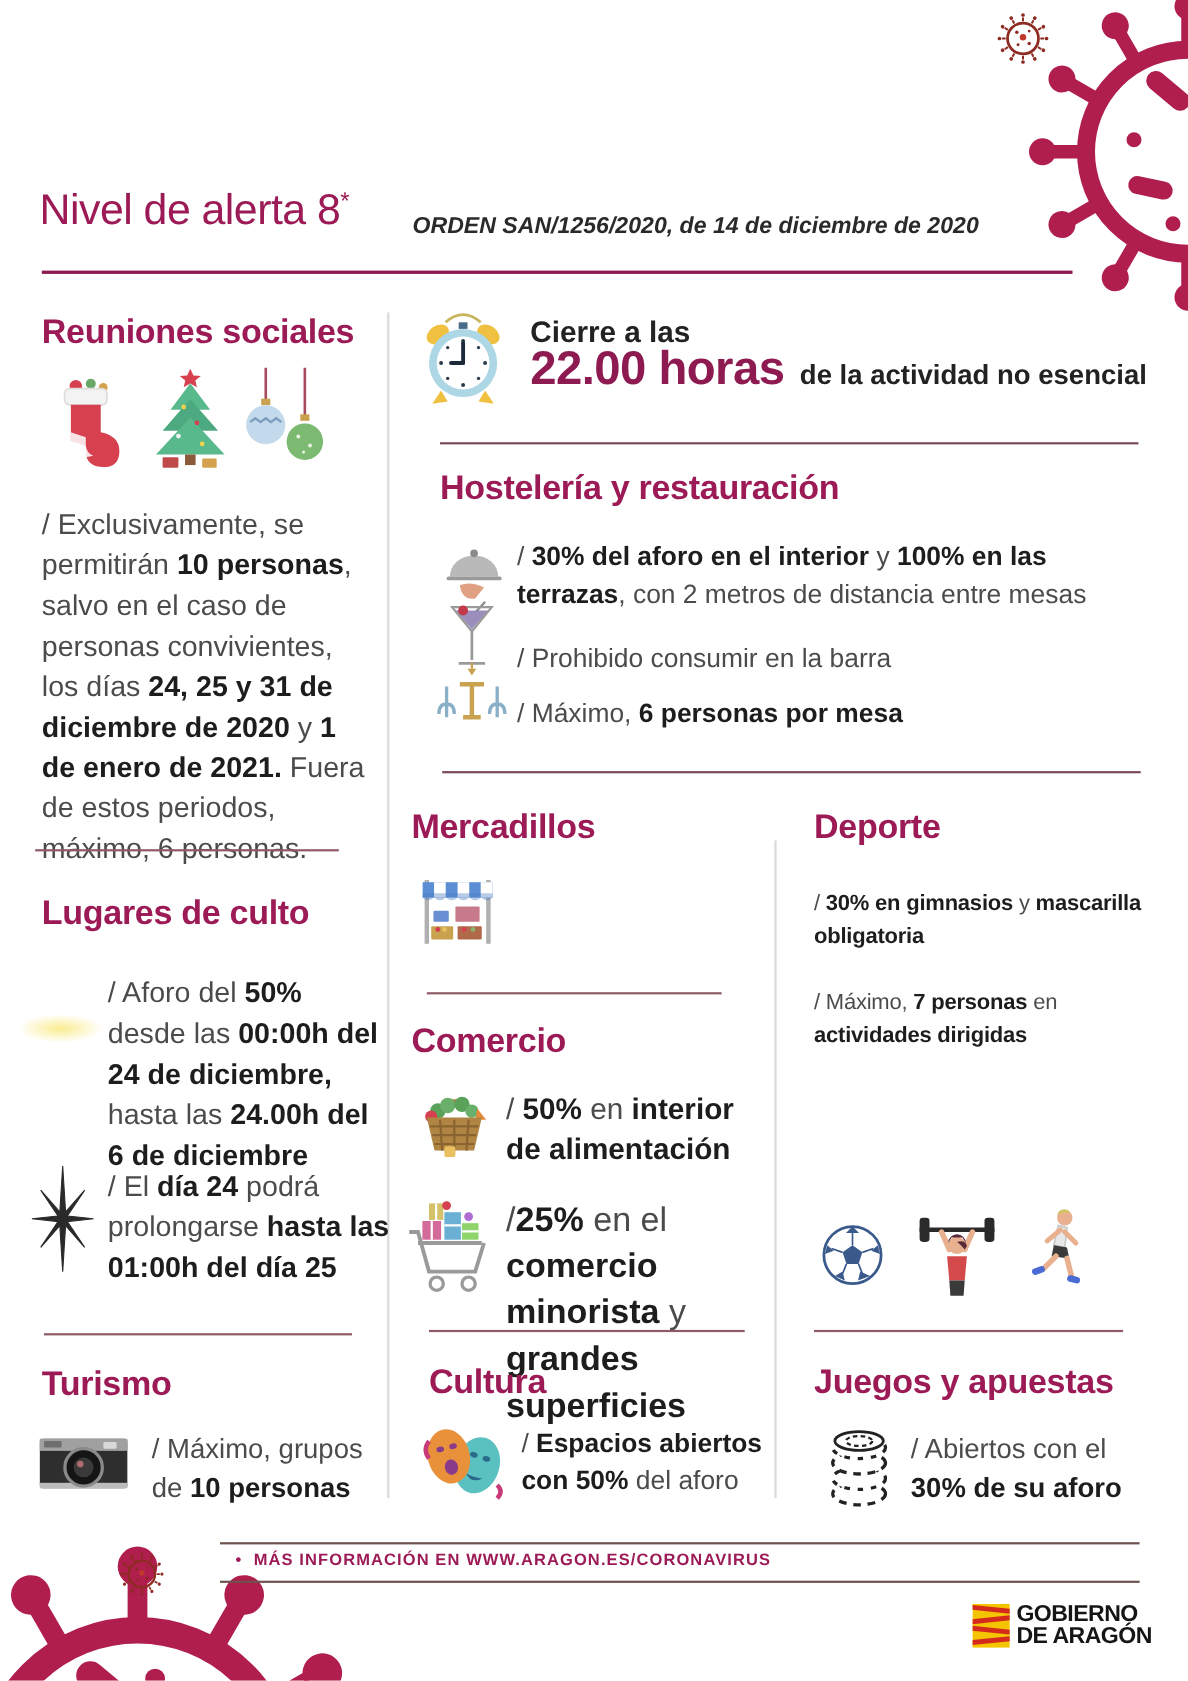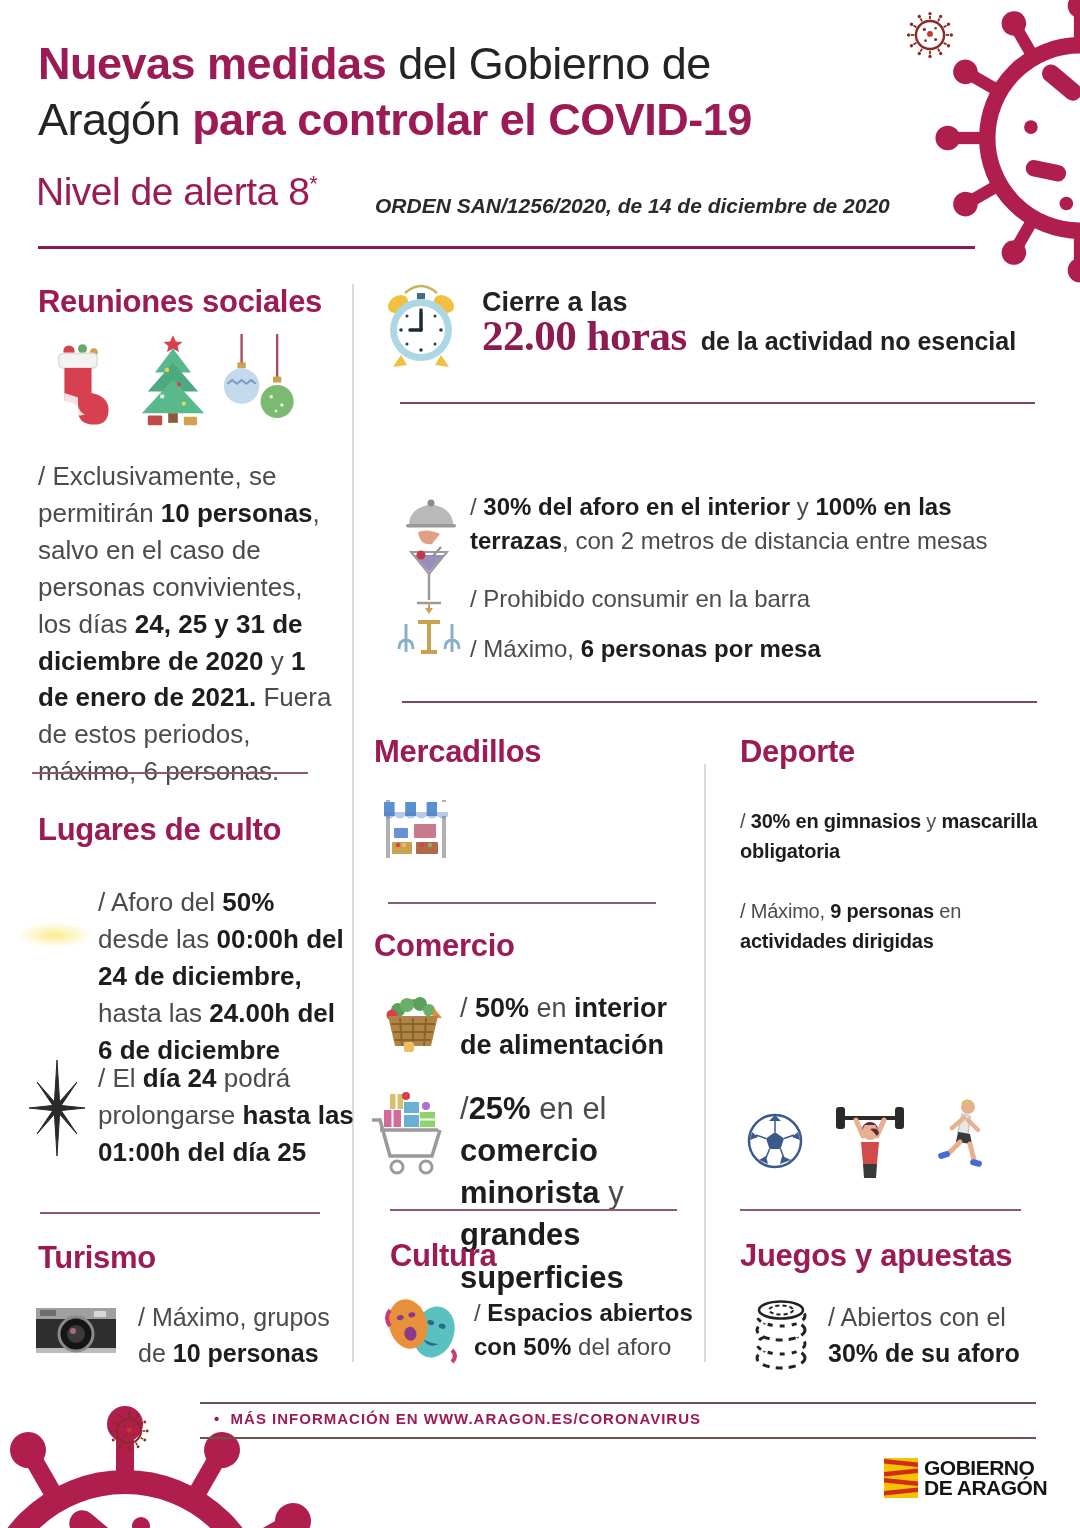--- a/index.html
+++ b/index.html
@@ -14,21 +14,21 @@
   .rich span.pl{font-weight:400;color:#242424;}
   .body-txt{font-size:26px;line-height:1.42;color:var(--body);}
   .hline{height:2px;background:#8d5a66;}
   .vline{width:2px;background:#dadada;}
   .hdr-rule{height:3px;background:#8e1a52;}
   .title{font-size:45px;line-height:1.24;letter-spacing:-0.5px;font-weight:800;color:var(--accent);}
   .nivel{font-size:39px;font-weight:400;color:var(--accent);letter-spacing:-0.5px;}
   .nivel sup{font-size:22px;}
   .orden{font-size:21px;font-style:italic;font-weight:700;color:#2a2a2a;}
   .closing-l1{font-size:27px;font-weight:800;color:#222;}
-  .closing-time{font-size:43px;font-weight:800;color:#8e1a52;letter-spacing:-0.5px;font-family:Liberation Serif, serif;}
+  .closing-time{font-size:43px;font-weight:800;color:#8e1a52;letter-spacing:-0.5px;}
   .closing-l2{font-size:25px;font-weight:800;color:#222;margin-left:14px;}
   .hostel-txt{font-size:24px;line-height:1.42;color:var(--body);}
   .mid-txt{font-size:25px;line-height:1.36;color:var(--body);}
   .dep-txt{font-size:20px;line-height:1.5;color:var(--body);letter-spacing:-0.2px;}
   .small-txt{font-size:24px;line-height:1.42;color:var(--body);}
   .finfo{color:var(--accent);font-size:15px;letter-spacing:1px;font-weight:600;}
   .finfo .url{font-weight:700;}
   .logo-txt{font-size:21px;font-weight:800;line-height:0.95;letter-spacing:-0.5px;color:#151515;}
   svg{display:block;}
 </style>
@@ -182,24 +182,20 @@
   <svg class="abs" style="left:903px;top:8px" width="54" height="54" viewBox="0 0 48 48">
       <use href="#virusSmall"></use>
     </svg>
   <svg class="abs" style="left:-95px;top:1398px" width="440" height="440" viewBox="0 0 220 220">
       <use href="#virusBig"></use>
     </svg>
   <svg class="abs" style="left:106px;top:1408px" width="46" height="46" viewBox="0 0 48 48">
       <use href="#virusSmall"></use>
     </svg>
 
-  <div class="abs title rich" style="left:38px;top:36px;width:830px">
-    <div><span class="ab">Nuevas medidas </span><span class="pl">del Gobierno de</span></div>
-    <div><span class="pl">Aragón </span><span class="ab">para controlar el COVID-19</span></div>
-  </div>
   <div class="abs nivel" style="left:36px;top:170px"><span>Nivel de alerta 8</span><sup>*</sup></div>
   <div class="abs orden" style="left:375px;top:194px">ORDEN SAN/1256/2020, de 14 de diciembre de 2020</div>
   <div class="abs hdr-rule" style="left:38px;top:246px;width:937px"></div>
 
   <div class="abs vline" style="left:352px;top:284px;height:1078px"></div>
   <div class="abs vline" style="left:704px;top:764px;height:598px"></div>
 
   <div class="abs sect-title" style="left:38px;top:284px">Reuniones sociales</div>
 
   <svg class="abs" style="left:44px;top:342px" width="68" height="86" viewBox="0 0 60 76">
@@ -292,20 +288,21 @@
     <line x1="38" y1="49" x2="38" y2="31" stroke="#1a2a3a" stroke-width="3.5" stroke-linecap="round"></line>
     <line x1="38" y1="49" x2="27" y2="49" stroke="#1a2a3a" stroke-width="3.5" stroke-linecap="round"></line>
   </svg>
   <div class="abs closing-l1" style="left:482px;top:287px">Cierre a las</div>
   <div class="abs" style="left:482px;top:311px;display:flex;align-items:baseline">
     <span class="closing-time">22.00 horas</span>
     <span class="closing-l2">de la actividad no esencial</span>
   </div>
 
   <div class="abs hline" style="left:400px;top:402px;width:635px;background:#7c4a56"></div>
+  <div class="abs sect-title" style="left:400px;top:426px">Hostelería y restauración</div>
 
   <svg class="abs" style="left:404px;top:492px" width="54" height="54" viewBox="0 0 54 54">
     <path d="M5 32 a22 19 0 0 1 44 0 z" fill="#b9b9b9"></path>
     <circle cx="27" cy="11" r="3.5" fill="#8a8a8a"></circle>
     <rect x="2" y="32" width="50" height="3.5" rx="1.7" fill="#9a9a9a"></rect>
     <path d="M14 40 q10 -4 22 2 l-8 10 q-12 2 -14 -12" fill="#e0a182"></path>
   </svg>
   <p class="abs hostel-txt rich" style="left:470px;top:490px;width:568px"><span>/ </span><span class="b">30% del aforo en el interior</span><span> y </span><span class="b">100% en las terrazas</span><span>, con 2 metros de distancia entre mesas</span></p>
 
   <svg class="abs" style="left:408px;top:546px" width="42" height="66" viewBox="0 0 42 66">
@@ -396,21 +393,21 @@
       <polyline points="2,34 10,34 20,70 62,70 70,44"></polyline>
       <line x1="10" y1="44" x2="68" y2="44"></line>
     </g>
     <circle cx="27" cy="81" r="6" fill="none" stroke="#9a9a9a" stroke-width="3"></circle>
     <circle cx="56" cy="81" r="6" fill="none" stroke="#9a9a9a" stroke-width="3"></circle>
   </svg>
   <p class="abs mid-txt rich" style="left:460px;top:1088px;width:250px;font-size:31px"><span>/</span><span class="b">25%</span><span> en el </span><span class="b">comercio minorista</span><span> y </span><span class="b">grandes superficies</span></p>
 
   <div class="abs sect-title" style="left:740px;top:734px">Deporte</div>
   <p class="abs dep-txt rich" style="left:740px;top:806px;width:310px"><span>/ </span><span class="b">30% en gimnasios</span><span> y </span><span class="b">mascarilla obligatoria</span></p>
-  <p class="abs dep-txt rich" style="left:740px;top:896px;width:310px"><span>/ Máximo, </span><span class="b">9 personas</span><span> en </span><span class="b">actividades dirigidas</span></p>
+  <p class="abs dep-txt rich" style="left:740px;top:896px;width:310px"><span>/ Máximo, </span><span class="b">7 personas</span><span> en </span><span class="b">actividades dirigidas</span></p>
 
   <svg class="abs" style="left:746px;top:1112px" width="58" height="58" viewBox="0 0 58 58">
     <circle cx="29" cy="29" r="26" fill="#ffffff" stroke="#3a5a8c" stroke-width="2.5"></circle>
     <polygon points="29,20 38,26.5 34.5,37 23.5,37 20,26.5" fill="#3a5a8c"></polygon>
     <polygon points="29,3 35,9 23,9" fill="#3a5a8c"></polygon>
     <polygon points="52,20 54,28 46,25" fill="#3a5a8c"></polygon>
     <polygon points="6,20 12,25 4,28" fill="#3a5a8c"></polygon>
     <polygon points="13,48 20,44 22,52" fill="#3a5a8c"></polygon>
     <polygon points="45,48 36,44 34,52" fill="#3a5a8c"></polygon>
     <g stroke="#3a5a8c" stroke-width="1.5" fill="none">

